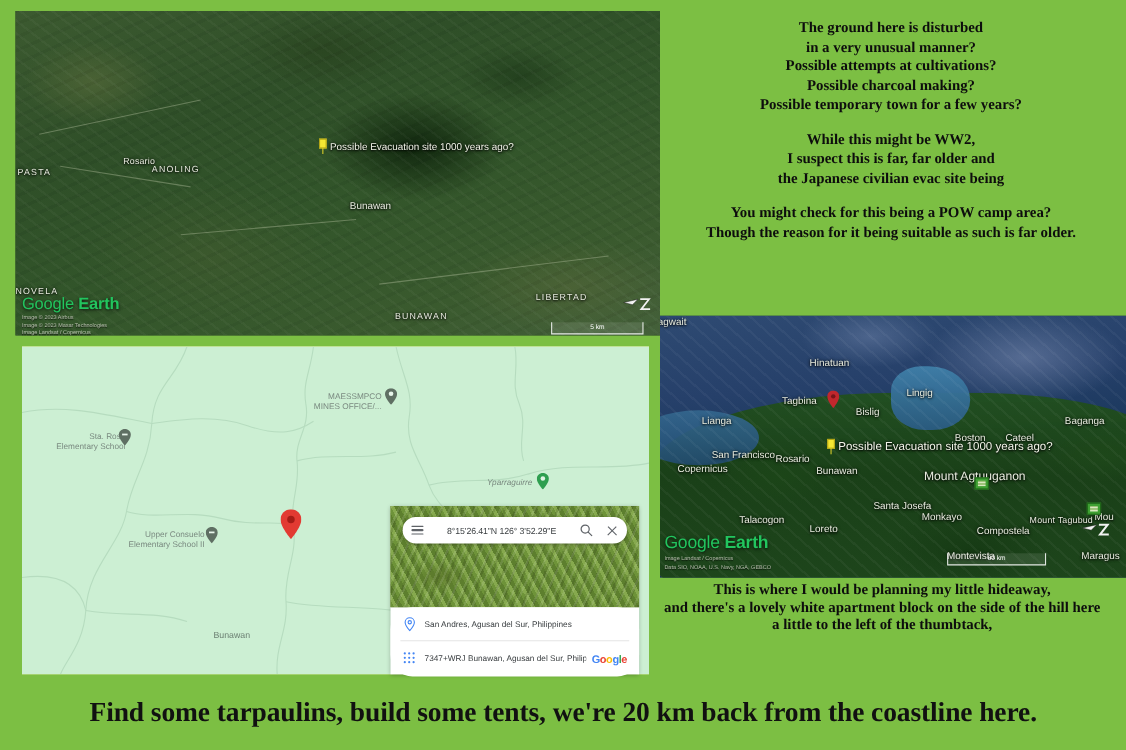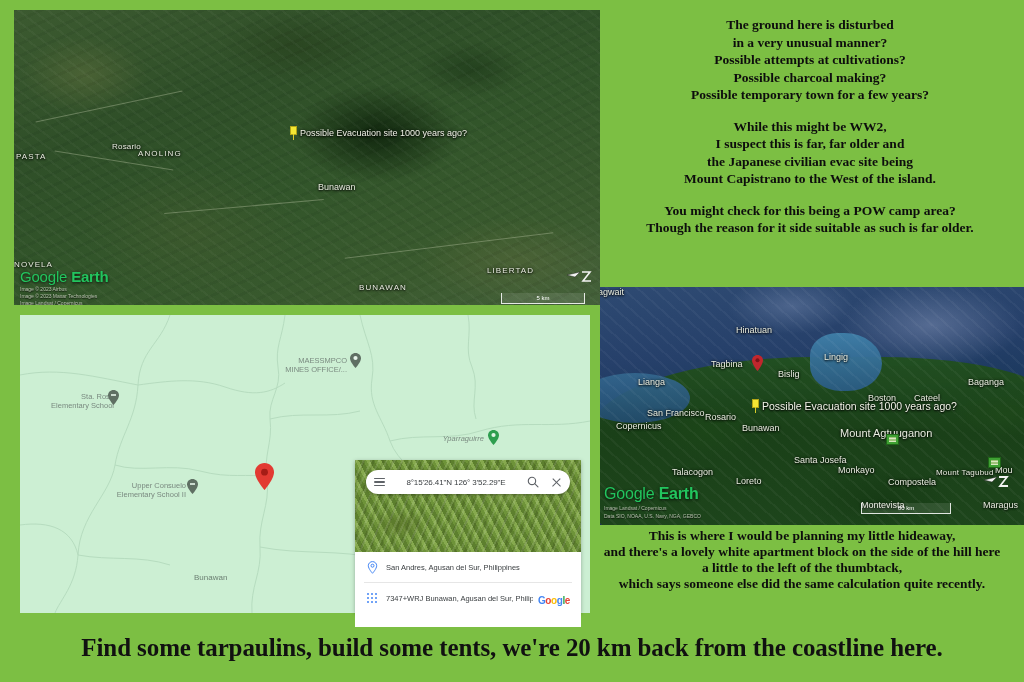--- a/index.html
+++ b/index.html
@@ -146,21 +146,21 @@
   .ic-search { width:12px; height:12px; flex:none; }
   .ic-close { width:11px; height:11px; flex:none; margin-right:8px; position:relative; }
   .ic-close i { position:absolute; left:0; top:5px; width:11px; height:1.4px; background:#5f6368; }
   .ic-close i:nth-child(1){ transform:rotate(45deg); }
   .ic-close i:nth-child(2){ transform:rotate(-45deg); }
   #google-logo-thumb {
     position:absolute; right:6px; bottom:5px; background:#fff; padding:2px 5px;
     border-radius:2px; font-size:10px; font-weight:700; letter-spacing:-.4px; z-index:3;
     font-family:"Liberation Sans", sans-serif;
   }
-  #gm-suggest { position:absolute; left:0; top:92px; width:226px; height:75px; background:#fff; }
+  #gm-suggest { position:absolute; left:0; top:92px; width:226px; height:63px; background:#fff;border-radius:20px; }
   .gm-sug-row { display:flex; align-items:center; height:30px; padding-left:9px; }
   .gm-sug-row .sug-ic { width:16px; flex:none; display:flex; justify-content:center; }
   .gm-sug-row .sug-tx { font-size:7.5px; color:#3c4043; margin-left:6px; white-space:nowrap; }
   .gm-sug-sep { height:1px; background:#e6e6e6; margin:0 9px; }
   .dots-ic { width:11px; height:11px; position:relative; }
   .dots-ic i { position:absolute; width:2.2px; height:2.2px; border-radius:50%; background:#4285f4; }
 
   
   .txt-block {
     position:absolute; color:#0d0d0d; font-family:"Liberation Serif", serif;
@@ -409,28 +409,26 @@
   <div class="txt-block" id="txt-top">
     <div>The ground here is disturbed</div>
     <div>in a very unusual manner?</div>
     <div>Possible attempts at cultivations?</div>
     <div>Possible charcoal making?</div>
     <div>Possible temporary town for a few years?</div>
     <div class="spacer"></div>
     <div>While this might be WW2,</div>
     <div>I suspect this is far, far older and</div>
     <div>the Japanese civilian evac site being</div>
-    <div>Mount Capistrano to the West of the island.</div>
     <div class="spacer"></div>
     <div>You might check for this being a POW camp area?</div>
-    <div>Though the reason for it side suitable as such is far older.</div>
+    <div>Though the reason for it being suitable as such is far older.</div>
   </div>
 
   <div class="txt-block" id="txt-bottom">
     <div>This is where I would be planning my little hideaway,</div>
     <div>and there's a lovely white apartment block on the side of the hill here</div>
     <div>a little to the left of the thumbtack,</div>
-    <div>which says someone else did the same calculation quite recently.</div>
   </div>
 
   <div id="caption">Find some tarpaulins, build some tents, we're 20 km back from the coastline here.</div>
 
 </div>
 
 </body></html>

